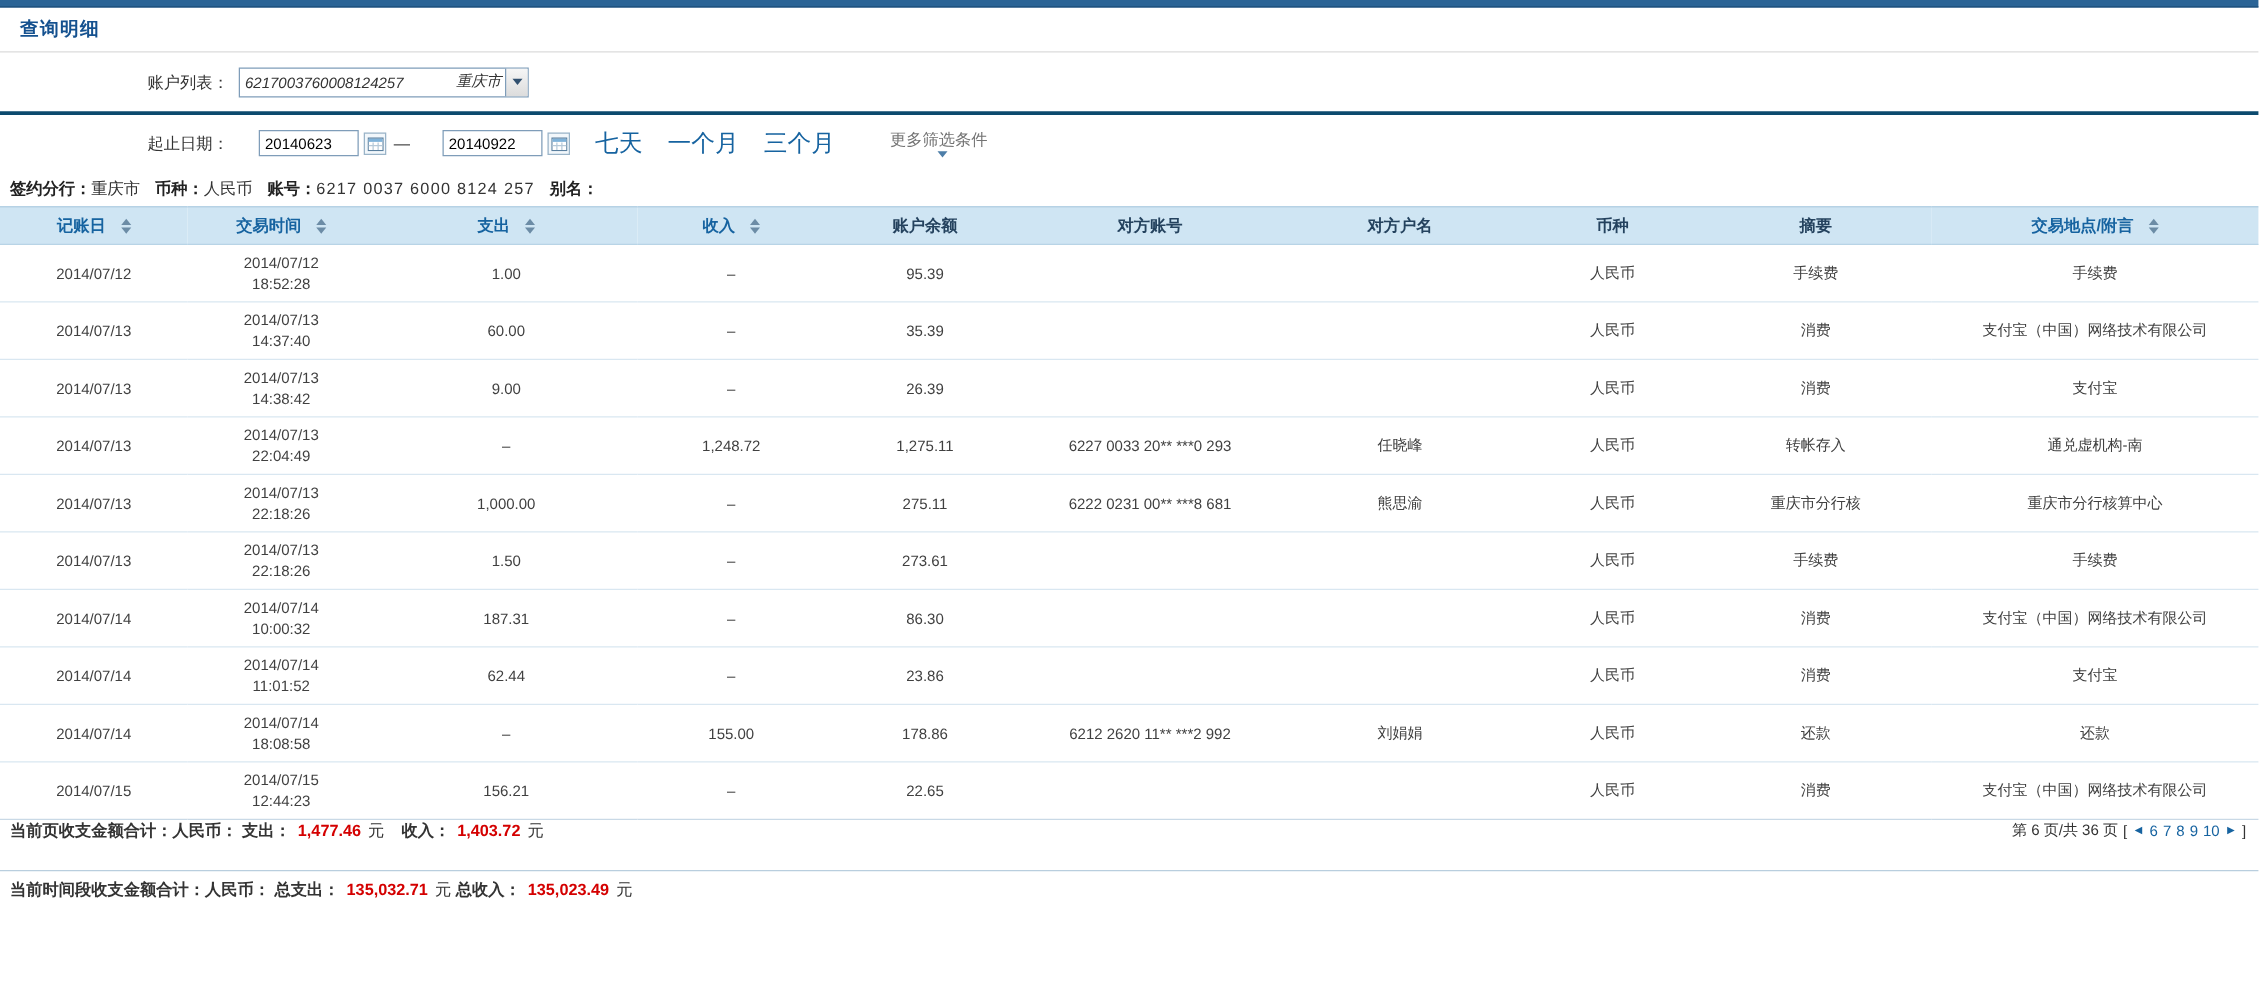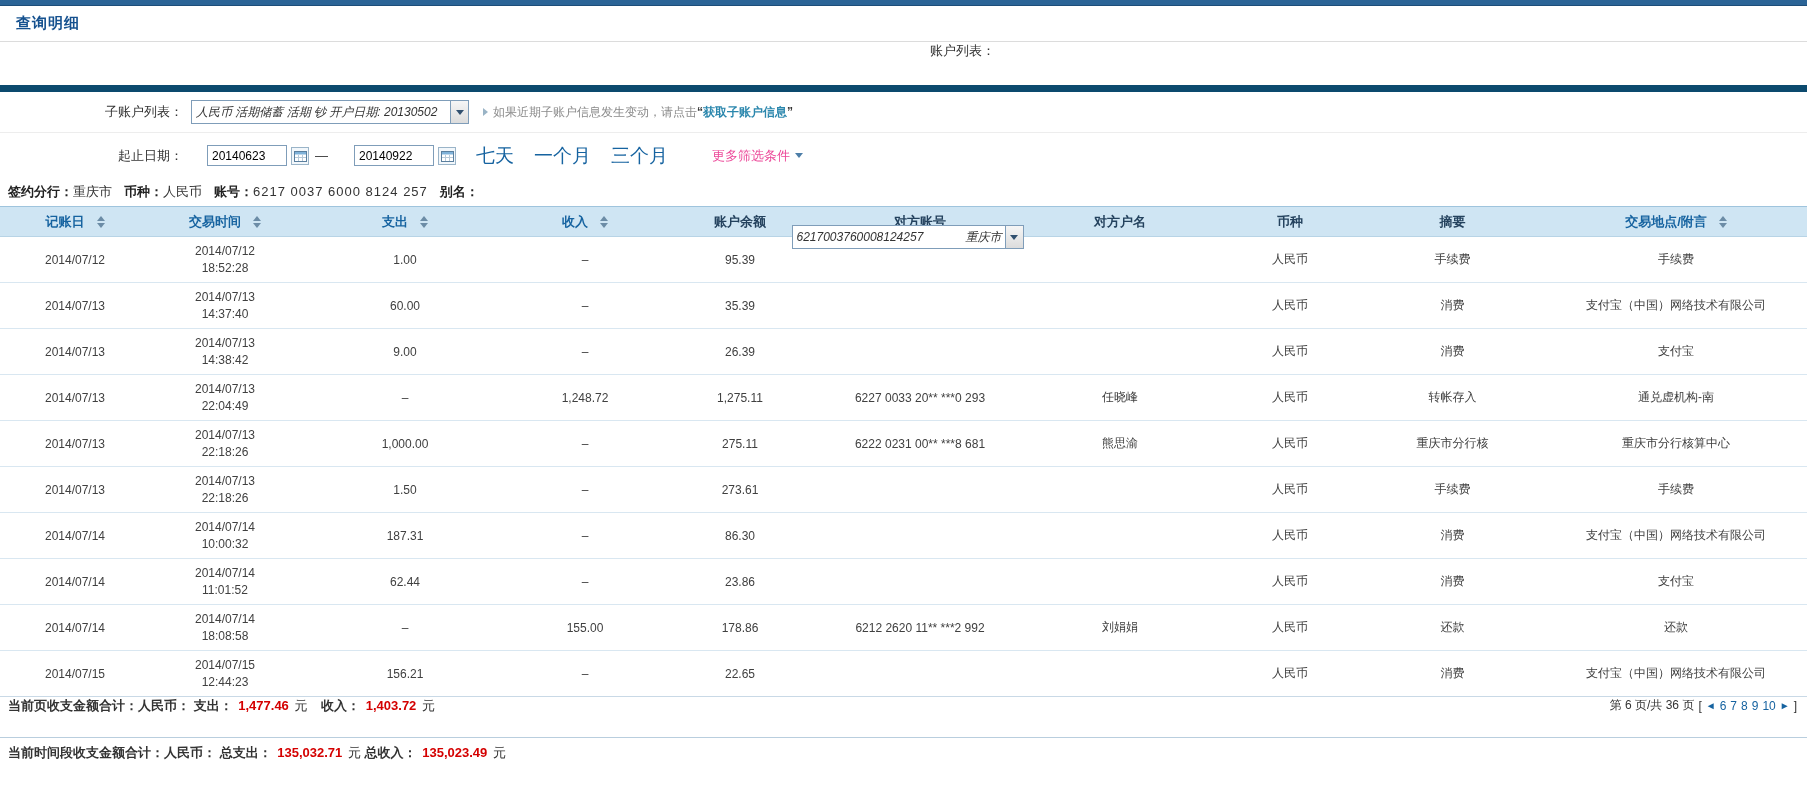--- a/index.html
+++ b/index.html
@@ -7,21 +7,21 @@
   body { font-family:"Liberation Sans","DejaVu Sans",sans-serif; color:#333; }
   #app { position:relative; width:1807px; height:786px; background:#fff; overflow:hidden; }
 
   .topbar { height:6px; background:#2b6496; border-bottom:1px solid #1d4d79; }
 
   .title-row { height:36px; display:flex; align-items:center; padding-left:16px;
                border-bottom:1px solid #dcdcdc; }
   .page-title { color:#15518f; font-size:15px; font-weight:bold; letter-spacing:1px; }
 
   .form-row { position:relative; display:flex; align-items:center; }
-  .row-account   { height:50px; border-bottom:7px solid #0c4a6e;flex-direction:column; }
+  .row-account   { height:50px; border-bottom:3px solid #0c4a6e; }
   .row-subacct   { height:41px; border-bottom:1px solid #ededed; }
   .row-dates     { height:45px; }
   .row-buttons   { height:36px; padding-top:2px; }
 
   .form-label { width:183px; text-align:right; font-size:13px; color:#333; flex:0 0 183px; }
 
   .combo { display:flex; align-items:center; height:24px; border:1px solid #7f9db9;
            background:#fff; margin-left:8px; font-size:12px;font-style:italic; }
   .combo-acct { width:232px; }
   .combo-sub  { width:278px; }
@@ -39,22 +39,22 @@
   .hint-text { color:#8a8a8a; }
   .hint-quote { color:#333; font-weight:bold; }
   .hint-link { color:#2b87ad; font-weight:bold; cursor:pointer; }
 
   .date-input { width:80px; height:21px; border:1px solid #7f9db9; font-size:12px;
                 padding:0 4px; margin-left:24px; font-family:"Liberation Sans","DejaVu Sans",sans-serif; }
   .cal-btn { margin-left:4px; width:18px; height:18px; border:1px solid #9ab4c8;
              background:#f2f7fb; display:inline-flex; align-items:center; justify-content:center; cursor:pointer; }
   .date-dash { margin:0 2px 0 6px; color:#333; font-size:13px; }
   .quick-link { color:#1663a0; font-size:19px; margin-left:20px; cursor:pointer; }
-  .more-filter { color:#ec4899; font-size:13px; margin-left:44px; cursor:pointer;
-                 display:inline-flex; align-items:center; }
+  .more-filter { color:#737373; font-size:13px; margin-left:44px; cursor:pointer;
+                 display:inline-flex; align-items:center;flex-direction:column; }
   .more-filter .tri-down { border-top-color:#4d7ea8; margin-left:5px; border-left-width:4px; border-right-width:4px; }
 
   .btn { width:67px; height:23px; margin-left:183px; border:1px solid #3b82c4; border-radius:3px;
          background:linear-gradient(#8ec7f0,#5aa8e2 45%,#3e92d8); color:#fff; font-size:13px;
          cursor:pointer; font-family:inherit; }
   .btn + .btn { margin-left:15px; }
 
   .acct-info { height:28px; display:flex; align-items:center; padding-left:8px; font-size:13px; }
   .acct-info b { font-weight:bold; color:#222; }
   .acct-info span { margin-right:6px;text-align:right; }
@@ -108,36 +108,20 @@
     <span class="form-label">账户列表：</span>
     <div class="combo combo-acct">
       <span class="combo-text">6217003760008124257</span>
       <span class="combo-branch">重庆市</span>
       <span class="combo-btn">
         <span class="tri-down"></span>
       </span>
     </div>
   </div>
 
-  <div class="form-row row-subacct">
-    <span class="form-label">子账户列表：</span>
-    <div class="combo combo-sub">
-      <span class="combo-text">人民币 活期储蓄 活期 钞 开户日期: 20130502</span>
-      <span class="combo-btn">
-        <span class="tri-down"></span>
-      </span>
-    </div>
-    <div class="hint-area">
-      <span class="tri-right"></span>
-      <span class="hint-text">如果近期子账户信息发生变动，请点击</span>
-      <span class="hint-quote">“</span>
-      <span class="hint-link">获取子账户信息</span>
-      <span class="hint-quote">”</span>
-    </div>
-  </div>
 
   <div class="form-row row-dates">
     <span class="form-label">起止日期：</span>
     <input class="date-input" value="20140623" style="">
     <span class="cal-btn">
       <svg width="13" height="12" viewBox="0 0 13 12">
         <rect x="0.5" y="1.5" width="12" height="10" fill="#ffffff" stroke="#5a7f9e"></rect>
         <rect x="1" y="2" width="11" height="2.5" fill="#7fb2d9"></rect>
         <line x1="4.5" y1="5" x2="4.5" y2="11" stroke="#b7cad9"></line>
         <line x1="8.5" y1="5" x2="8.5" y2="11" stroke="#b7cad9"></line>

